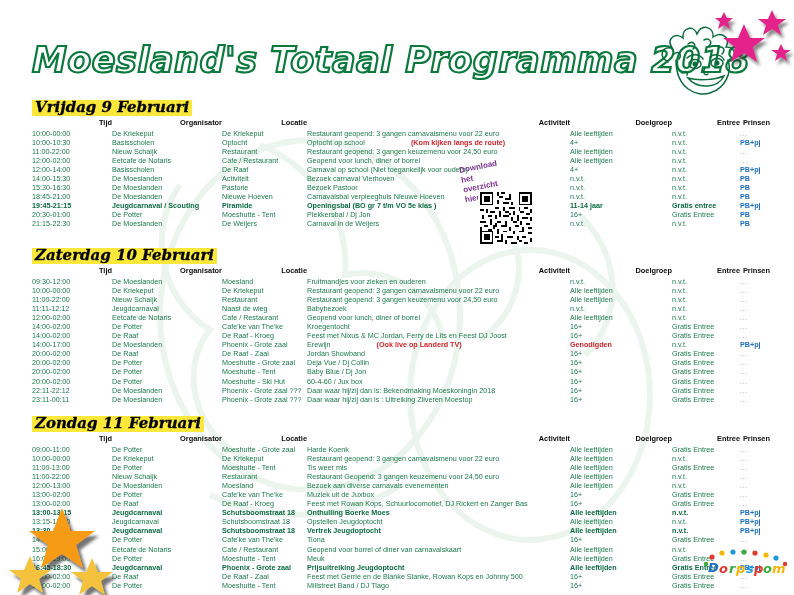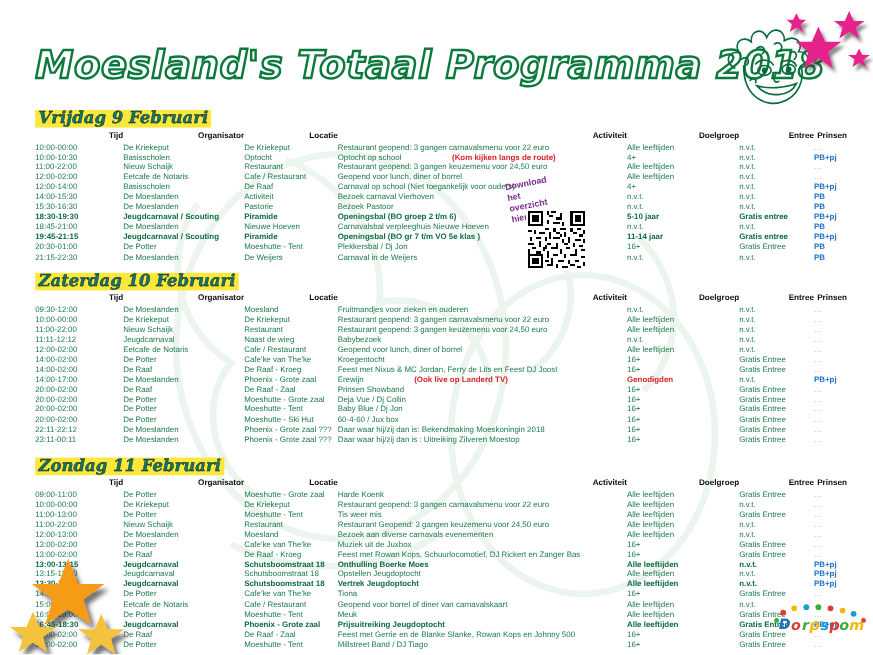--- a/index.html
+++ b/index.html
@@ -36,21 +36,21 @@
   #clown { position:absolute; left:652px; top:18px; }
   #stars-top { position:absolute; left:700px; top:4px; }
 
   
   .day-section { position:absolute; left:0; width:794px; z-index:2; }
 
   .day-heading {
     position:absolute; left:32px; top:0;
     font-family:"DejaVu Serif", serif;
     font-size:15px; font-weight:bold; font-style:italic;
-    color:#0f766e;
+    color:#000000;
     background:#fbe83b;
     padding:0 3px 1px 3px;
     line-height:15px;
     display:inline-block;
     -webkit-text-stroke:0.35px #111;
     white-space:nowrap;
   }
 
   table.prog {
     position:absolute; left:32px; top:18px;
@@ -258,29 +258,20 @@
         <tr>
           <td>15:30-16:30</td>
           <td>De Moeslanden</td>
           <td>Pastorie</td>
           <td><span>Bezoek Pastoor</span></td>
           <td>n.v.t.</td>
           <td>n.v.t.</td>
           <td class="blue">PB</td>
         </tr>
         <tr>
-          <td class="bold">18:30-19:30</td>
-          <td class="bold">Jeugdcarnaval / Scouting</td>
-          <td class="bold">Piramide</td>
-          <td class="bold"><span>Openingsbal (BO groep 2 t/m 6)</span></td>
-          <td class="bold">5-10 jaar</td>
-          <td class="bold">Gratis entree</td>
-          <td class="blue">PB+pj</td>
-        </tr>
-        <tr>
           <td>18:45-21:00</td>
           <td>De Moeslanden</td>
           <td>Nieuwe Hoeven</td>
           <td><span>Carnavalsbal verpleeghuis Nieuwe Hoeven</span></td>
           <td>n.v.t.</td>
           <td>n.v.t.</td>
           <td class="blue">PB</td>
         </tr>
         <tr>
           <td class="bold">19:45-21:15</td>
@@ -406,21 +397,21 @@
           <td>Phoenix - Grote zaal</td>
           <td><span>Erewijn </span><span class="red">(Ook live op Landerd TV)</span></td>
           <td class="red">Genodigden</td>
           <td>n.v.t.</td>
           <td class="blue">PB+pj</td>
         </tr>
         <tr>
           <td>20:00-02:00</td>
           <td>De Raaf</td>
           <td>De Raaf - Zaal</td>
-          <td><span>Prinsen Showband</span></td>
+          <td><span>Jordan Showband</span></td>
           <td>16+</td>
           <td>Gratis Entree</td>
           <td class="dots">...</td>
         </tr>
         <tr>
           <td>20:00-02:00</td>
           <td>De Potter</td>
           <td>Moeshutte - Grote zaal</td>
           <td><span>Deja Vue / Dj Collin</span></td>
           <td>16+</td>

